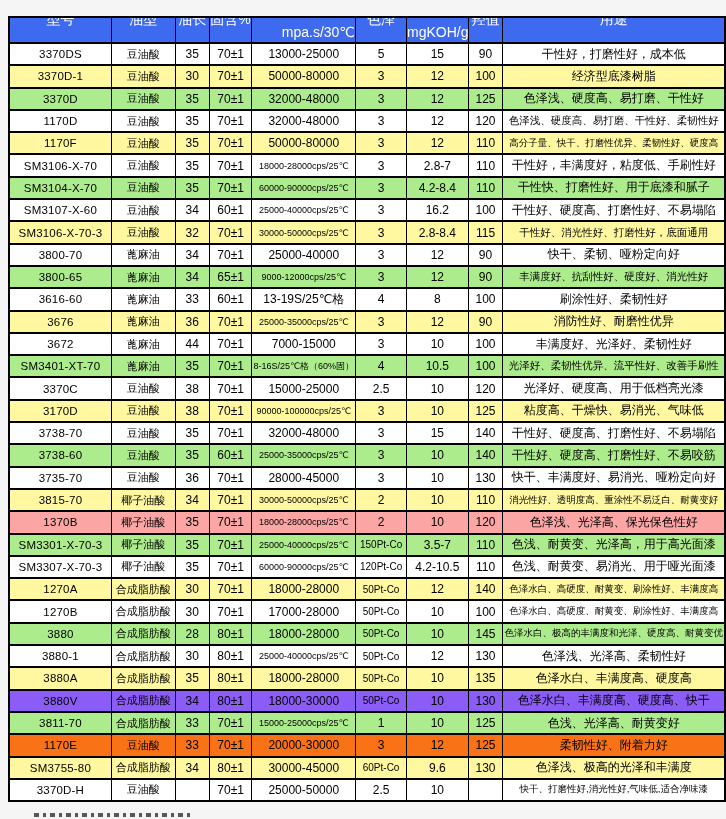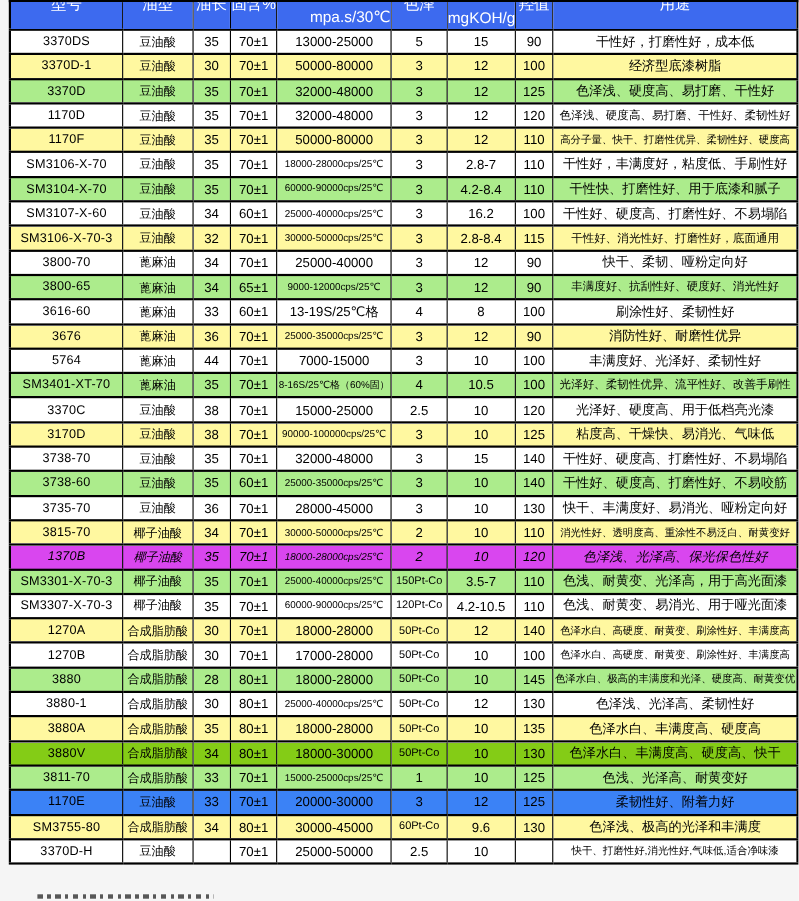--- a/index.html
+++ b/index.html
@@ -3,21 +3,21 @@
 <meta charset="utf-8">
 <style>
   html,body{margin:0;padding:0;}
   body{
     width:726px;height:819px;overflow:hidden;background:#f2f2f2;
     font-family:"Liberation Sans","DejaVu Sans",sans-serif;
     -webkit-font-smoothing:antialiased;
   }
   .page{position:relative;width:726px;height:819px;background:#f5f5f5;}
   table{
-    border-collapse:collapse;position:absolute;left:8px;top:0;
+    border-collapse:collapse;position:absolute;left:8px;top:16px;
     table-layout:fixed;border:2px solid #000;background:#fff;
   }
   col.c-model{width:105px}
   col.c-oil{width:65px}
   col.c-len{width:37px}
   col.c-solid{width:45px}
   col.c-visc{width:94px}
   col.c-color{width:52px}
   col.c-acid{width:64px}
   col.c-oh{width:37px}
@@ -231,21 +231,21 @@
           <td class="oil">蓖麻油</td>
           <td>36</td>
           <td>70±1</td>
           <td class="fs9">25000-35000cps/25℃</td>
           <td>3</td>
           <td>12</td>
           <td>90</td>
           <td class="">消防性好、耐磨性优异</td>
         </tr>
         <tr style="background: rgb(255, 255, 255);">
-          <td class="model">5764</td>
+          <td class="model">3672</td>
           <td class="oil">蓖麻油</td>
           <td>44</td>
           <td>70±1</td>
           <td class="">7000-15000</td>
           <td>3</td>
           <td>10</td>
           <td>100</td>
           <td class="">丰满度好、光泽好、柔韧性好</td>
         </tr>
         <tr style="background: rgb(172, 236, 140); margin-top: 24px;">
@@ -318,21 +318,21 @@
           <td class="model">3815-70</td>
           <td class="oil">椰子油酸</td>
           <td>34</td>
           <td>70±1</td>
           <td class="fs9">30000-50000cps/25℃</td>
           <td>2</td>
           <td>10</td>
           <td>110</td>
           <td class="fs9h">消光性好、透明度高、重涂性不易泛白、耐黄变好</td>
         </tr>
-        <tr style="background: #d946ef; font-style: italic;">
+        <tr style="background: #fca5a5;">
           <td class="model">1370B</td>
           <td class="oil">椰子油酸</td>
           <td>35</td>
           <td>70±1</td>
           <td class="fs9">18000-28000cps/25℃</td>
           <td>2</td>
           <td>10</td>
           <td>120</td>
           <td class="">色泽浅、光泽高、保光保色性好</td>
         </tr>
@@ -406,21 +406,21 @@
           <td class="model">3880A</td>
           <td class="oil">合成脂肪酸</td>
           <td>35</td>
           <td>80±1</td>
           <td class="">18000-28000</td>
           <td class="fs10">50Pt-Co</td>
           <td>10</td>
           <td>135</td>
           <td class="">色泽水白、丰满度高、硬度高</td>
         </tr>
-        <tr style="background: #84cc16;">
+        <tr style="background: #8b5cf6;">
           <td class="model">3880V</td>
           <td class="oil">合成脂肪酸</td>
           <td>34</td>
           <td>80±1</td>
           <td class="">18000-30000</td>
           <td class="fs10">50Pt-Co</td>
           <td>10</td>
           <td>130</td>
           <td class="">色泽水白、丰满度高、硬度高、快干</td>
         </tr>
@@ -428,21 +428,21 @@
           <td class="model">3811-70</td>
           <td class="oil">合成脂肪酸</td>
           <td>33</td>
           <td>70±1</td>
           <td class="fs9">15000-25000cps/25℃</td>
           <td>1</td>
           <td>10</td>
           <td>125</td>
           <td class="">色浅、光泽高、耐黄变好</td>
         </tr>
-        <tr style="background: #3b82f6; margin-left: 12px;">
+        <tr style="background: #f97316; margin-left: 12px;">
           <td class="model">1170E</td>
           <td class="oil">豆油酸</td>
           <td>33</td>
           <td>70±1</td>
           <td class="">20000-30000</td>
           <td>3</td>
           <td>12</td>
           <td>125</td>
           <td class="">柔韧性好、附着力好</td>
         </tr>

